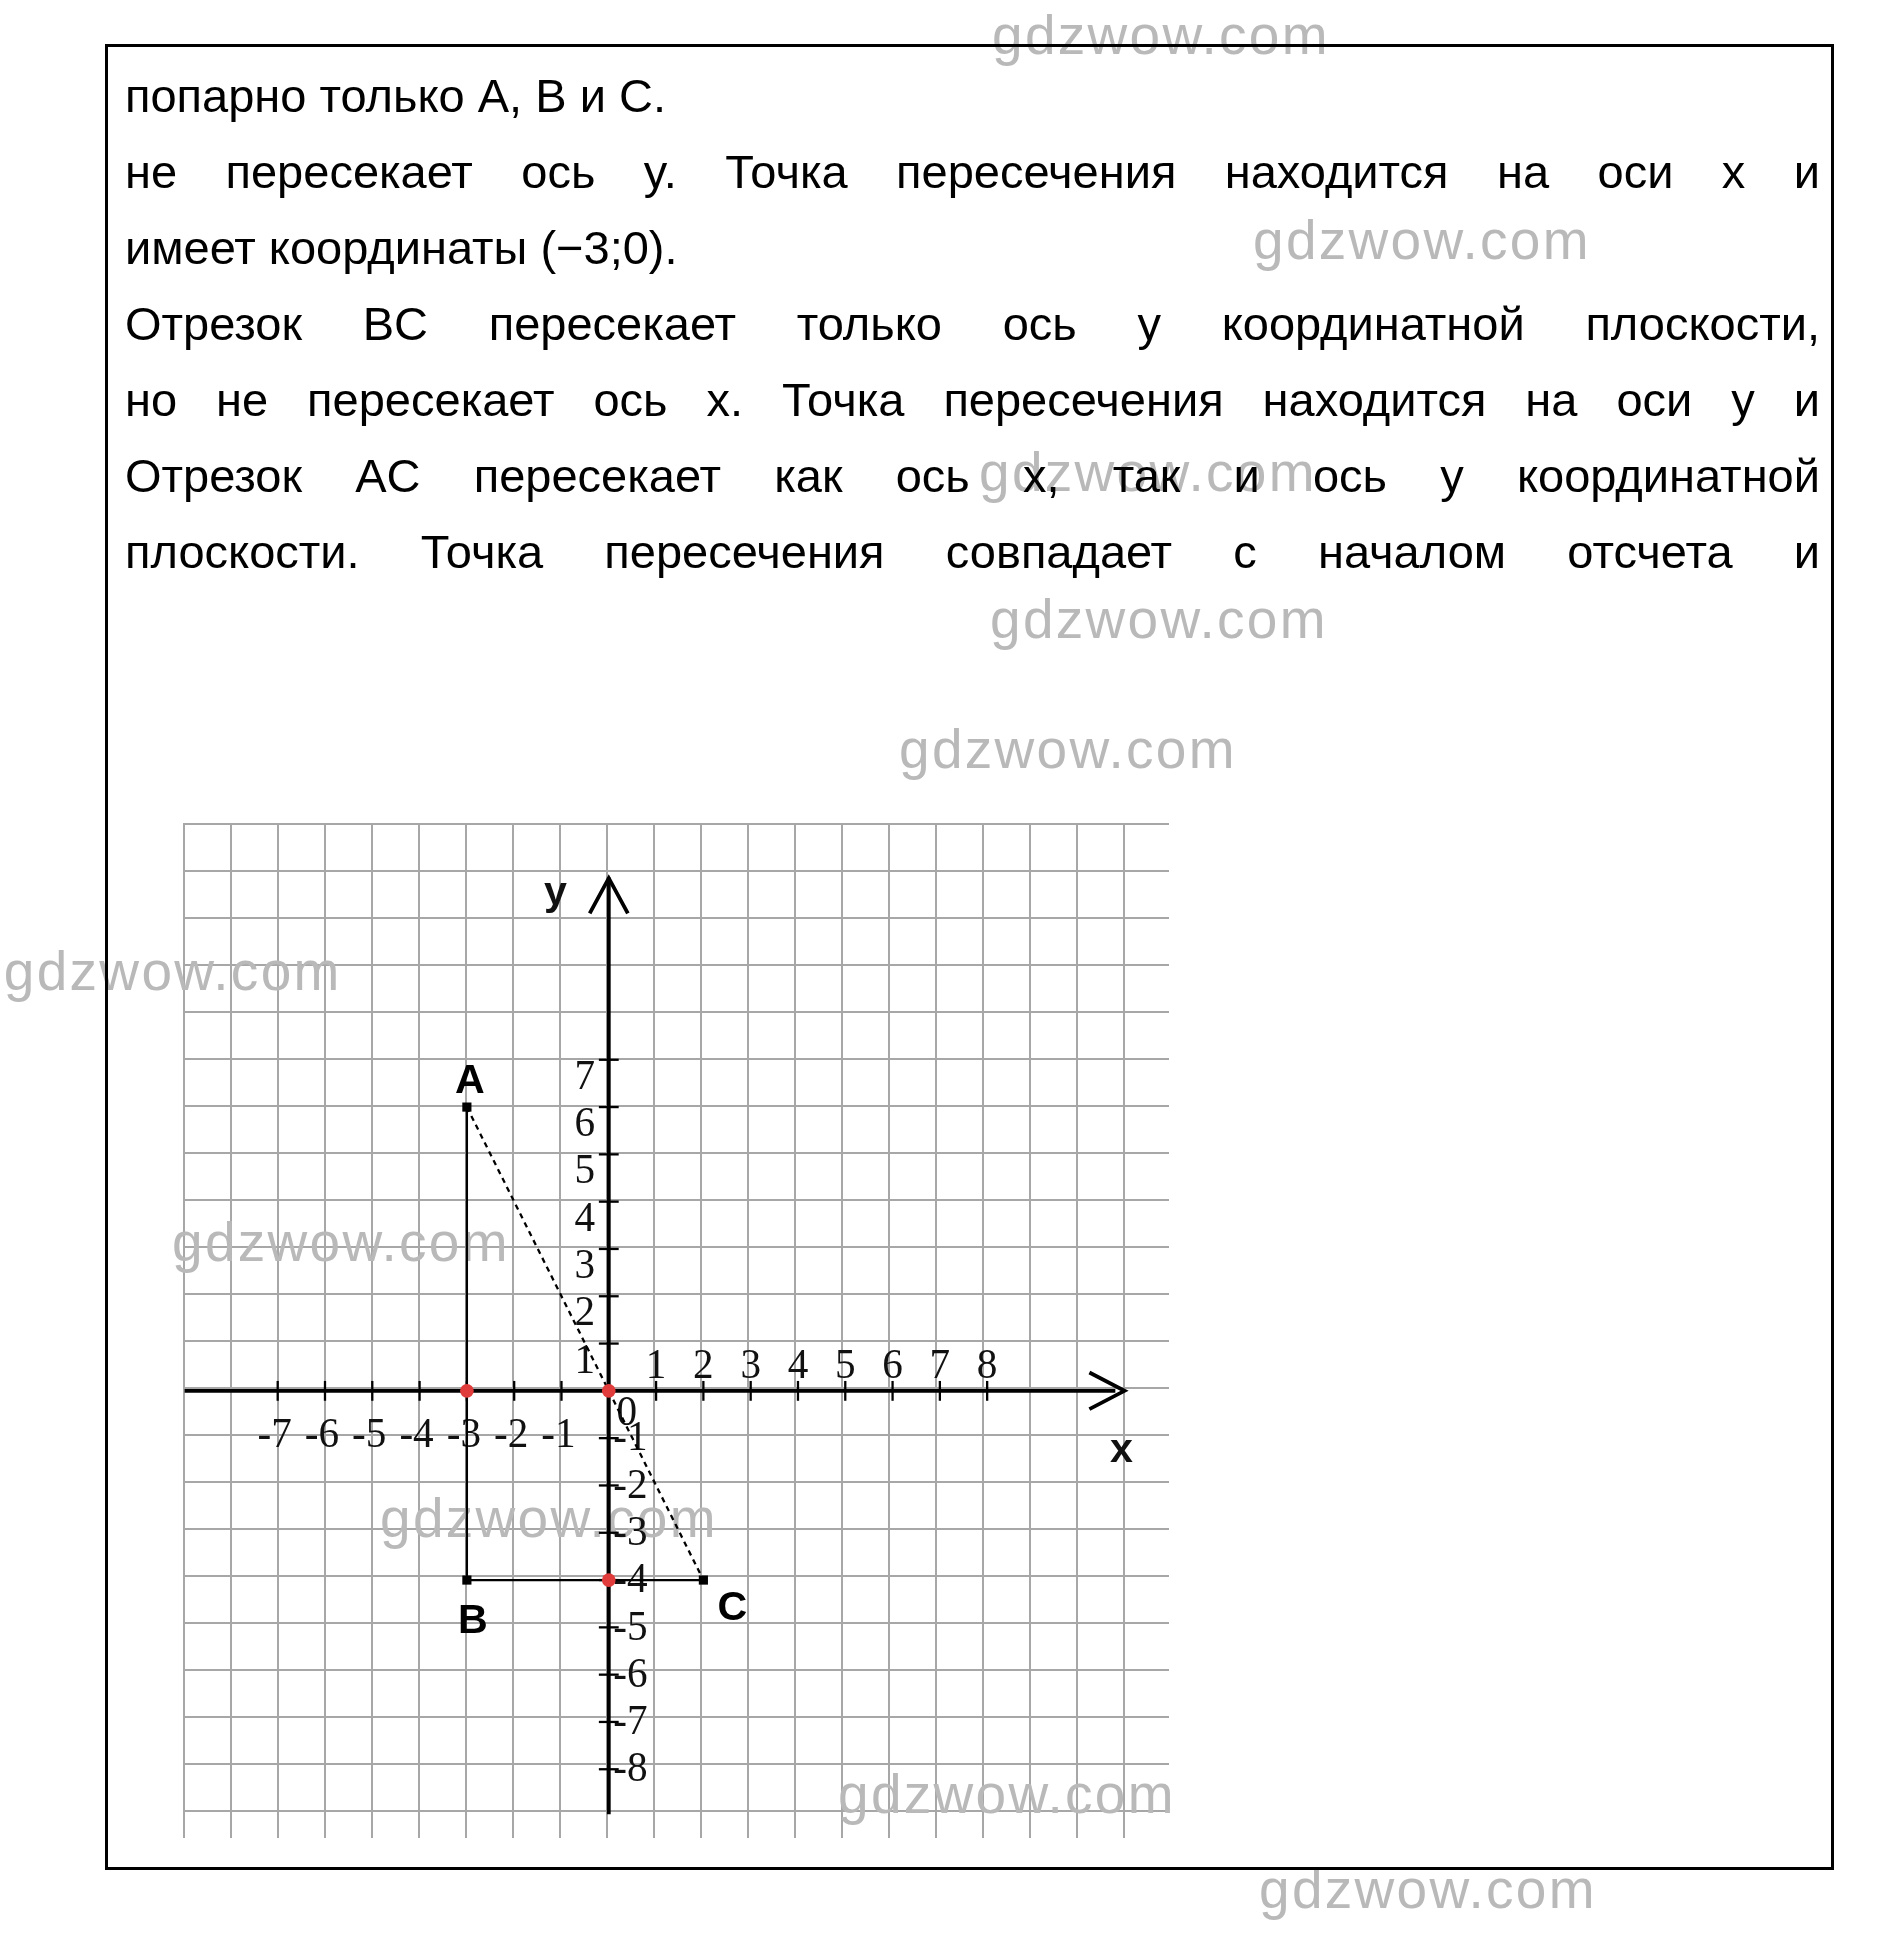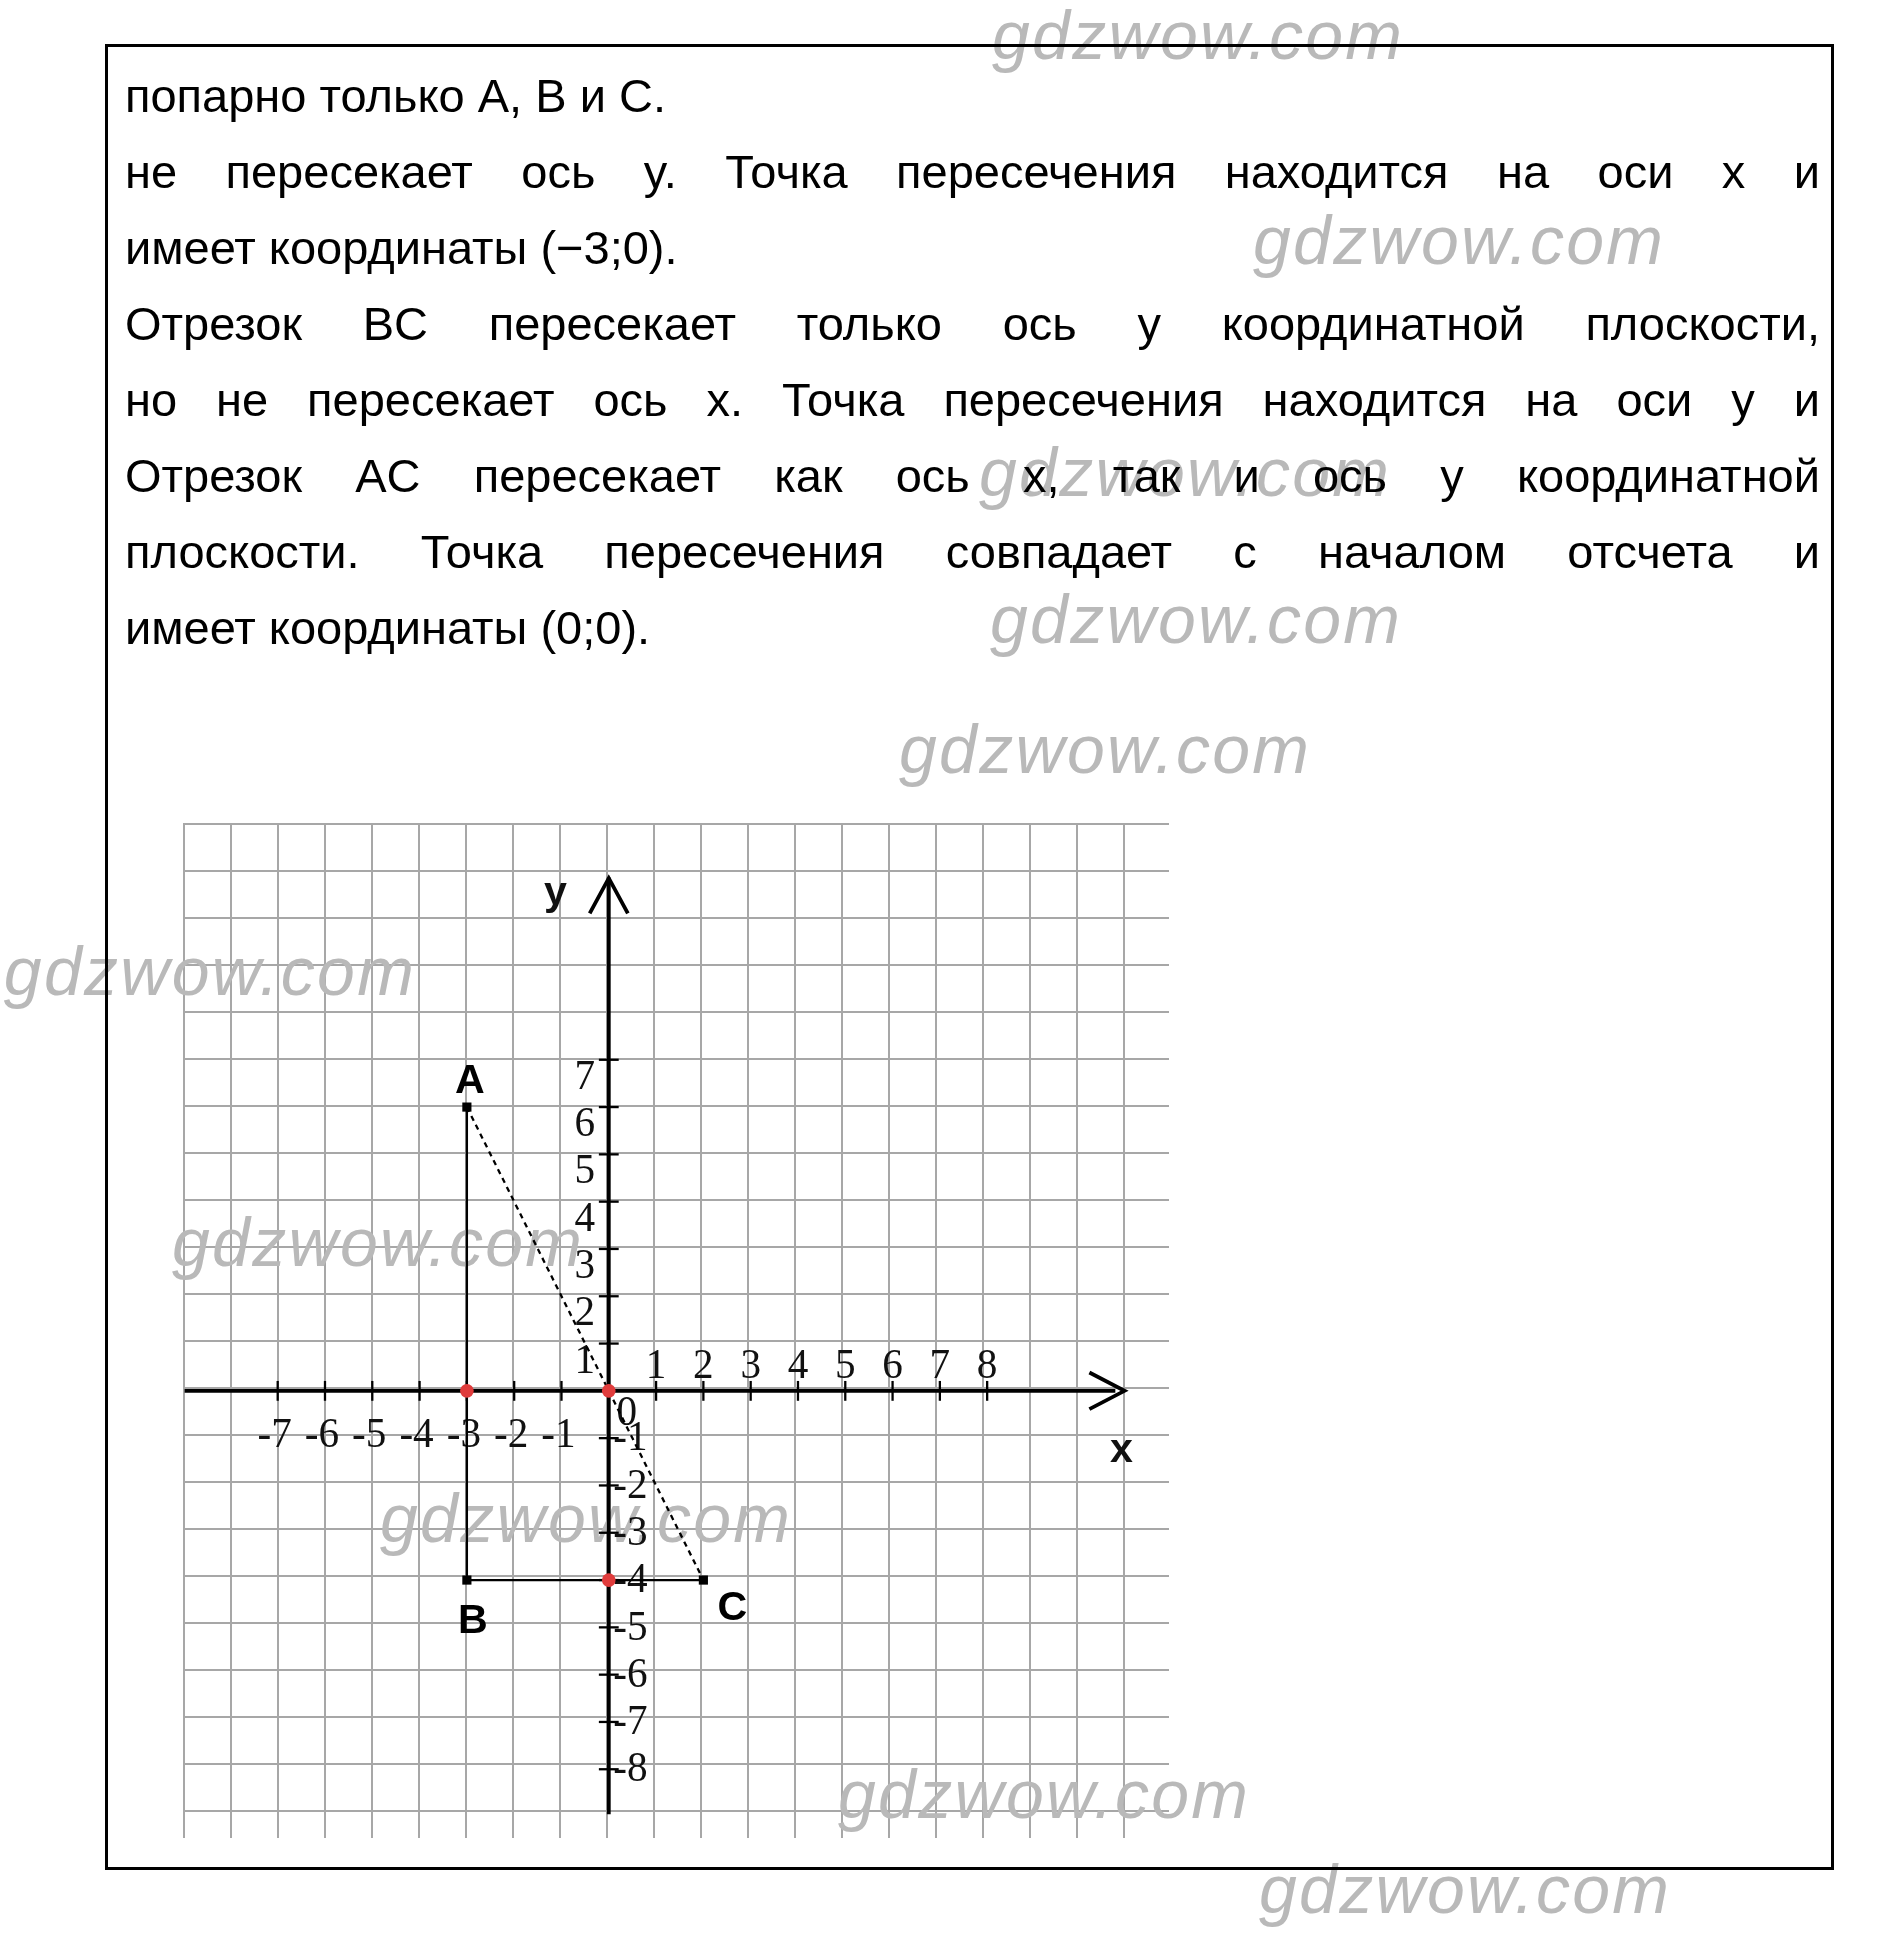--- a/index.html
+++ b/index.html
@@ -11,22 +11,22 @@
   .frame{position:absolute;left:105px;top:44px;width:1729px;height:1826px;
          border:3.1px solid #000;box-sizing:border-box;z-index:5;pointer-events:none;}
 
   
   .textblock{position:absolute;left:125px;top:58px;width:1695px;z-index:4;
              font-size:47px;line-height:76px;color:#000;}
   .tl{width:100%;}
   .tl.j{text-align:justify;text-align-last:justify;}
 
   
-  .wm{position:absolute;font-family:"Liberation Sans",sans-serif;font-size:68px;
-      letter-spacing:2.3px;white-space:nowrap;z-index:2;line-height:66px;font-style:italic;}
+  .wm{position:absolute;font-family:"Liberation Sans",sans-serif;font-size:55px;
+      letter-spacing:2.3px;white-space:nowrap;z-index:2;line-height:66px;}
 
   
   .grid{position:absolute;left:183px;top:823px;width:986px;height:1015px;z-index:1;
     background-image:
       repeating-linear-gradient(to right,#a7a7a7 0,#a7a7a7 1.5px,transparent 1.5px,transparent 47px),
       repeating-linear-gradient(to bottom,#a7a7a7 0,#a7a7a7 1.5px,transparent 1.5px,transparent 47px);}
 
   svg.plane{position:absolute;left:0;top:0;z-index:3;}
   .tick{font-family:"Liberation Serif",serif;font-size:54px;fill:#111;}
   .axisletter{font-family:"Liberation Sans",sans-serif;font-size:54px;font-weight:700;fill:#111;}
@@ -135,19 +135,18 @@
     </svg>
 
   <div class="textblock">
     <div class="tl">попарно только A, B и C.</div>
     <div class="tl j">не пересекает ось y. Точка пересечения находится на оси x и</div>
     <div class="tl">имеет координаты (−3;0).</div>
     <div class="tl j">Отрезок BC пересекает только ось y координатной плоскости,</div>
     <div class="tl j">но не пересекает ось x. Точка пересечения находится на оси y и</div>
     <div class="tl j">Отрезок AC пересекает как ось x, так и ось y координатной</div>
     <div class="tl j">плоскости. Точка пересечения совпадает с началом отсчета и</div>
-    <div class="tl">имеет координаты (0;0).</div>
   </div>
 
   <div class="frame"></div>
 
 </div>
 
 
 </body></html>

